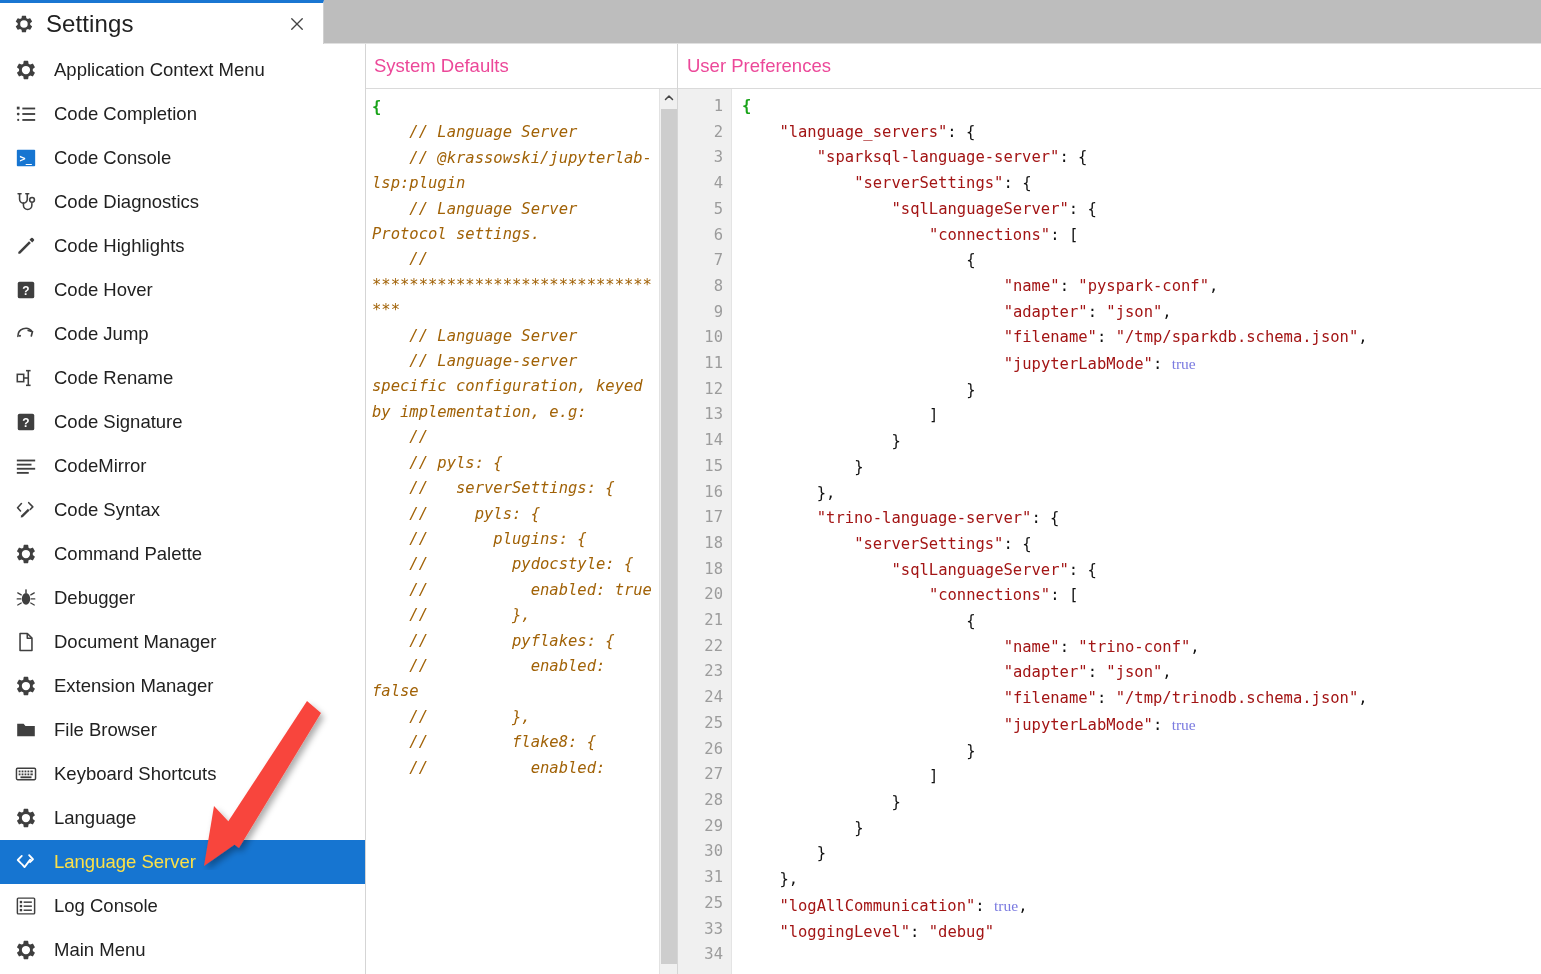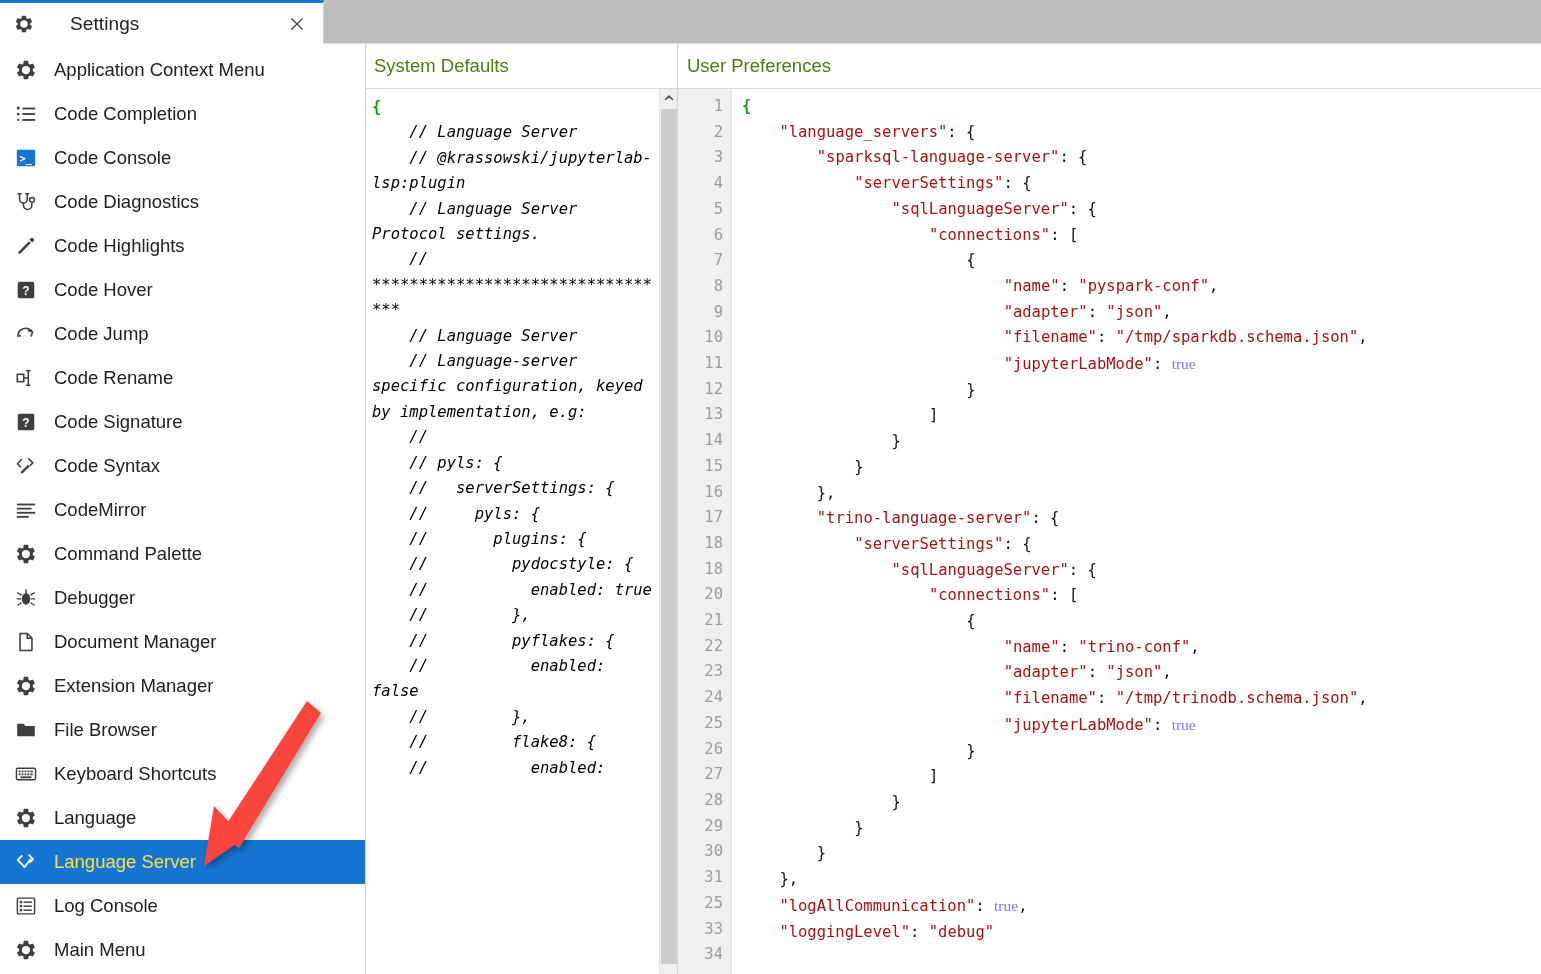--- a/index.html
+++ b/index.html
@@ -44,25 +44,24 @@
     cursor: pointer;
   }
   .tab-icon {
     width: 20px; height: 20px;
     flex: 0 0 20px;
     display: flex; align-items: center; justify-content: center;
     margin-right: 12px;
   }
   .tab-title {
     flex: 1 1 auto;
-    font-size: 19px;
+    font-size: 24px;
     color: #212121;
     white-space: nowrap;
     letter-spacing: 0.1px;
-    margin-left: 24px;
   }
   .tab-close {
     width: 24px; height: 24px;
     flex: 0 0 24px;
     display: flex; align-items: center; justify-content: center;
     cursor: pointer;
     color: #444;
   }
 
   
@@ -124,21 +123,21 @@
     flex-direction: column;
     background: #fff;
   }
   .panel-head {
     height: 45px;
     flex: 0 0 45px;
     display: flex;
     align-items: center;
     padding-left: 8px;
     font-size: 18.5px;
-    color: #4d7c0f;
+    color: #ec4899;
     background: #ffffff;
     border-bottom: 1px solid #dadada;
   }
   .panel-user .panel-head { padding-left: 9px; }
 
   
   .defaults-body {
     flex: 1 1 auto;
     position: relative;
     overflow: hidden;
@@ -150,21 +149,21 @@
     padding: 6px 4px 0 6px;
     font-family: "DejaVu Sans Mono", "Liberation Mono", monospace;
     font-size: 15.5px;
     line-height: 25.4px;
     white-space: pre-wrap;
     word-break: break-word;
     overflow: hidden;
     color: #2d7b7f;
   }
   .defaults-code .brace { color: #19a319; font-weight: bold; }
-  .defaults-code .cmt { color: #000000; font-style: italic; }
+  .defaults-code .cmt { color: #a16207; font-style: italic; }
 
   
   .dscroll {
     width: 18px;
     flex: 0 0 18px;
     background: #f0f0f0;
     border-left: 1px solid #e2e2e2;
     position: relative;
   }
   .dscroll-up {
@@ -359,41 +358,41 @@
                 <rect x="3" y="3" width="18" height="18" rx="2" fill="#3f3f3f"></rect>
                 <text x="12" y="17" text-anchor="middle" font-family="sans-serif" font-size="13" fill="#fff" font-weight="bold">?</text>
               </g>
             </svg>
           </span>
           <span class="side-label">Code Signature</span>
         </div>
         <div class="side-item">
           <span class="side-ico">
             <svg width="22" height="22" viewBox="0 0 24 24">
-              <g fill="none" stroke="#3f3f3f" stroke-width="1.7" stroke-linecap="round" stroke-linejoin="round">
-                <polyline points="7,5 2.8,9.6 6,13"></polyline>
-                <polyline points="15,4 19.4,8.6 16.6,11.4"></polyline>
-                <path d="M8.4 19.8l-2.2.5.5-2.2 7.4-7.4 1.8 1.8z" fill="#3f3f3f" stroke="none"></path>
-              </g>
-            </svg>
-          </span>
-          <span class="side-label">Code Syntax</span>
-        </div>
-        <div class="side-item">
-          <span class="side-ico">
-            <svg width="22" height="22" viewBox="0 0 24 24">
               <g fill="#3f3f3f">
                 <rect x="2" y="5" width="20" height="2"></rect>
                 <rect x="2" y="9.5" width="16" height="2"></rect>
                 <rect x="2" y="14" width="20" height="2"></rect>
                 <rect x="2" y="18.5" width="13" height="2"></rect>
               </g>
             </svg>
           </span>
           <span class="side-label">CodeMirror</span>
+        </div>
+        <div class="side-item">
+          <span class="side-ico">
+            <svg width="22" height="22" viewBox="0 0 24 24">
+              <g fill="none" stroke="#3f3f3f" stroke-width="1.7" stroke-linecap="round" stroke-linejoin="round">
+                <polyline points="7,5 2.8,9.6 6,13"></polyline>
+                <polyline points="15,4 19.4,8.6 16.6,11.4"></polyline>
+                <path d="M8.4 19.8l-2.2.5.5-2.2 7.4-7.4 1.8 1.8z" fill="#3f3f3f" stroke="none"></path>
+              </g>
+            </svg>
+          </span>
+          <span class="side-label">Code Syntax</span>
         </div>
         <div class="side-item">
           <span class="side-ico">
             <svg width="22" height="22" viewBox="0 0 24 24">
               <path fill="#3f3f3f" d="M19.4 13c.04-.33.06-.66.06-1s-.02-.67-.07-1l2.11-1.63a.5.5 0 0 0 .12-.64l-2-3.46a.5.5 0 0 0-.6-.22l-2.49 1a7.3 7.3 0 0 0-1.73-1l-.38-2.65A.5.5 0 0 0 13.93 2h-4a.5.5 0 0 0-.49.42l-.38 2.65c-.62.25-1.2.59-1.73 1l-2.49-1a.5.5 0 0 0-.6.22l-2 3.46a.5.5 0 0 0 .12.64L4.47 11c-.05.33-.07.66-.07 1s.02.67.07 1l-2.11 1.63a.5.5 0 0 0-.12.64l2 3.46c.12.22.38.3.6.22l2.49-1c.53.41 1.11.75 1.73 1l.38 2.65c.04.24.25.42.49.42h4c.24 0 .45-.18.49-.42l.38-2.65c.62-.25 1.2-.59 1.73-1l2.49 1c.22.08.48 0 .6-.22l2-3.46a.5.5 0 0 0-.12-.64L19.4 13zm-7.47 3.5a4.5 4.5 0 1 1 0-9 4.5 4.5 0 0 1 0 9z"></path>
             </svg>
           </span>
           <span class="side-label">Command Palette</span>
         </div>
         <div class="side-item">

